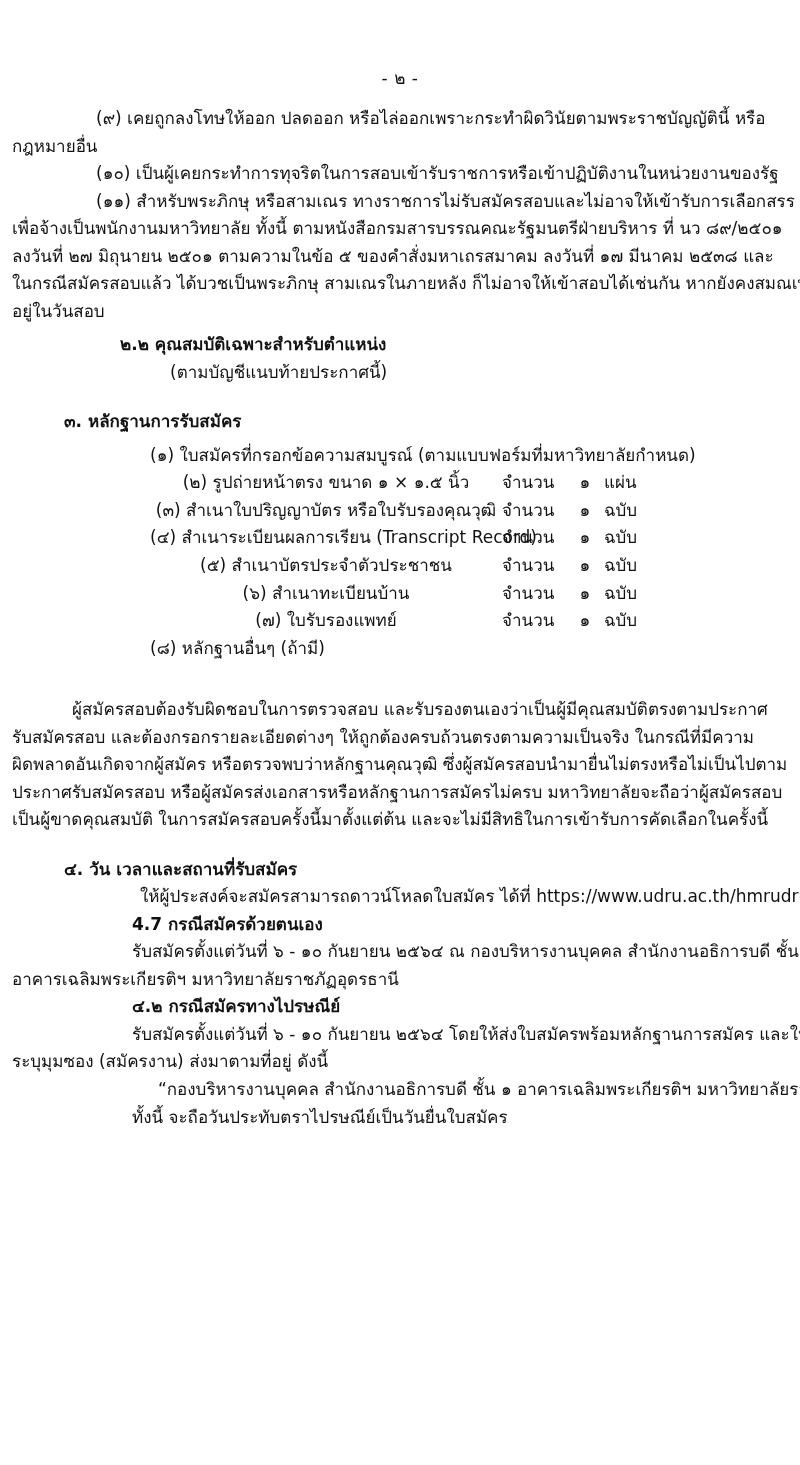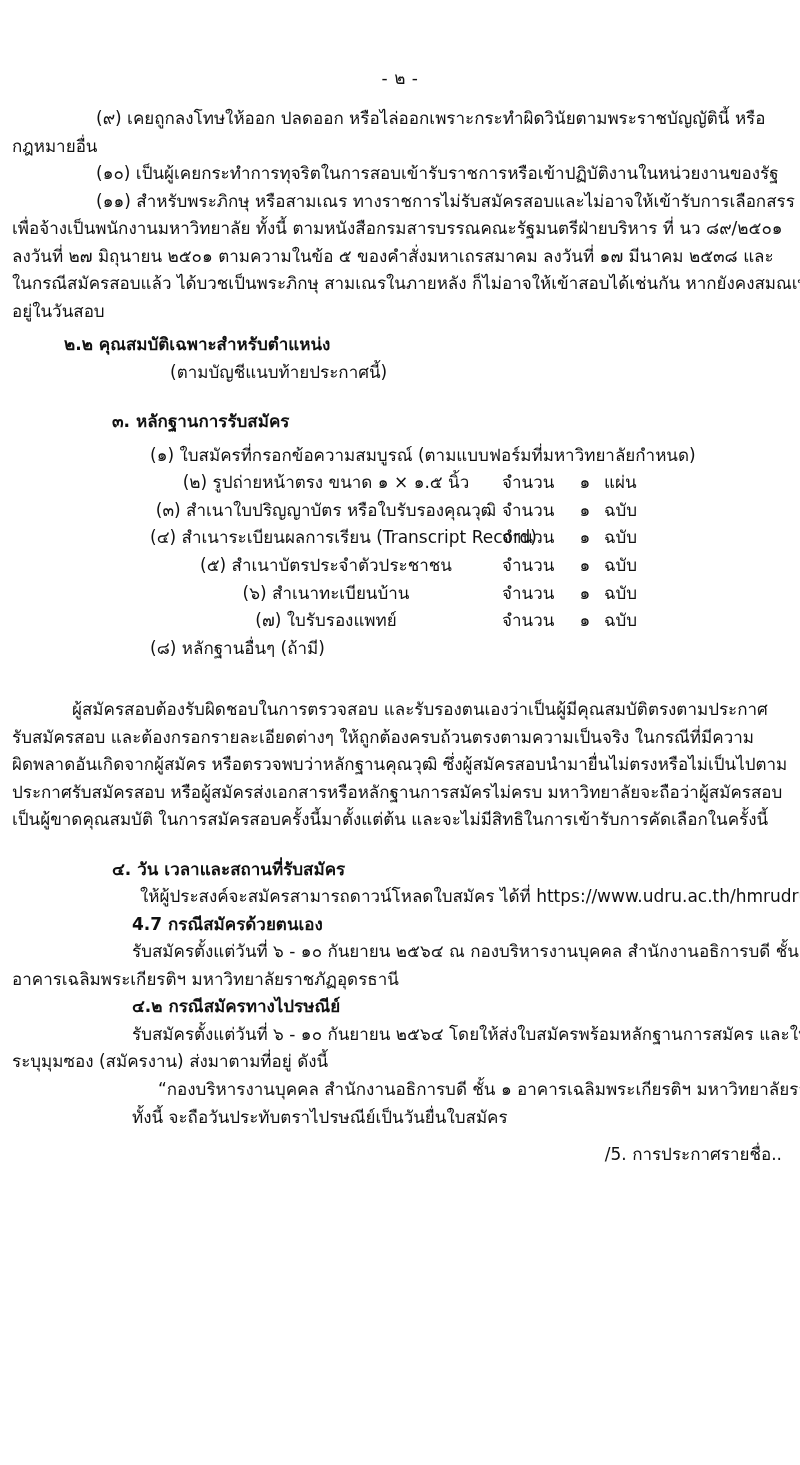--- a/index.html
+++ b/index.html
@@ -33,25 +33,25 @@
     line-height: 1.62;
   }
   .block {
     margin-top: 14px;
   }
   .line {
     white-space: nowrap;
   }
   .indent-1 { padding-left: 96px; }
   .indent-0 { padding-left: 12px; }
-  .indent-head { padding-left: 64px; }
+  .indent-head { padding-left: 120px; }
   .indent-sub  { padding-left: 150px; margin-left: 20px; }
   .indent-item { padding-left: 150px; }
   .indent-para { padding-left: 72px; }
-  .indent-sec  { padding-left: 64px; margin-left: 48px; }
+  .indent-sec  { padding-left: 64px; }
   .indent-sec-body { padding-left: 140px; }
   .indent-sec-sub { padding-left: 132px; }
   .doc-wrap {
     padding-left: 0px;
     padding-right: 0px;
   }
   .itemrow {
     display: block;
     white-space: nowrap;
   }
@@ -173,16 +173,15 @@
 
       <div class="line indent-sec-sub section-title">๔.๒ กรณีสมัครทางไปรษณีย์</div>
       <div class="line indent-sec-sub">รับสมัครตั้งแต่วันที่ ๖ - ๑๐ กันยายน ๒๕๖๔ โดยให้ส่งใบสมัครพร้อมหลักฐานการสมัคร และให้</div>
       <div class="line indent-0">ระบุมุมซอง (สมัครงาน) ส่งมาตามที่อยู่ ดังนี้</div>
 
       <div class="line" style="padding-left:158px">“กองบริหารงานบุคคล สำนักงานอธิการบดี  ชั้น ๑ อาคารเฉลิมพระเกียรติฯ มหาวิทยาลัยราชภัฏ</div>
 
       <div class="line indent-sec-sub">ทั้งนี้  จะถือวันประทับตราไปรษณีย์เป็นวันยื่นใบสมัคร</div>
     </div>
 
-    <div class="tail">/5. การประกาศรายชื่อ..</div>
 
   </div>
 </div>
 
 </body></html>

